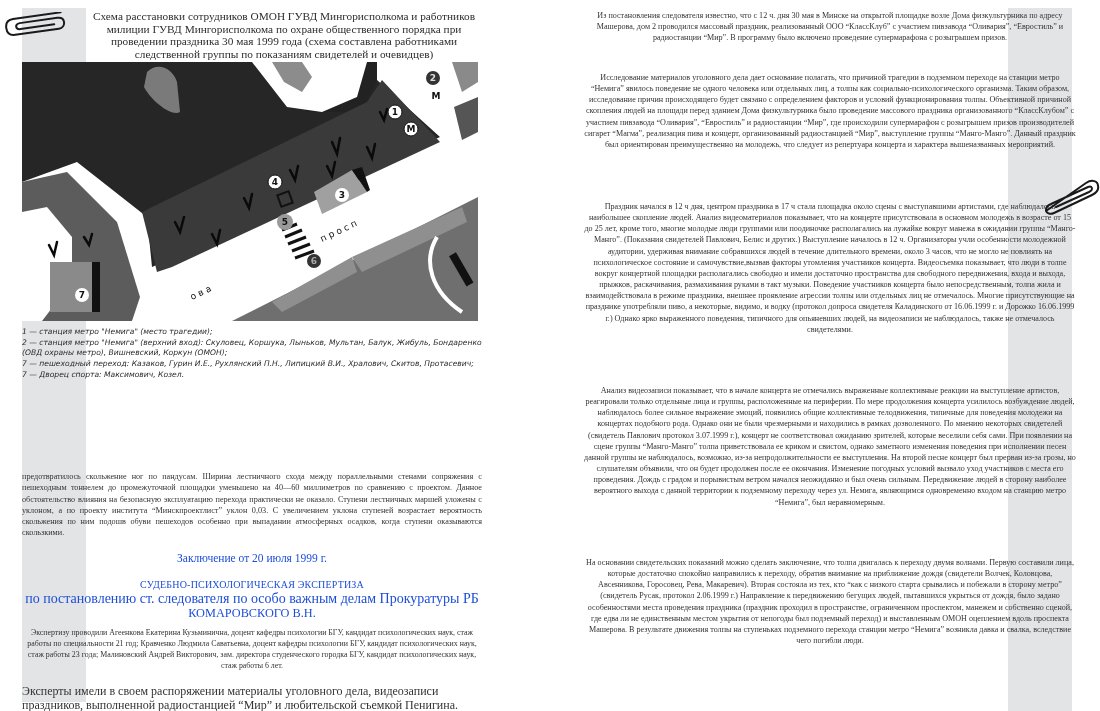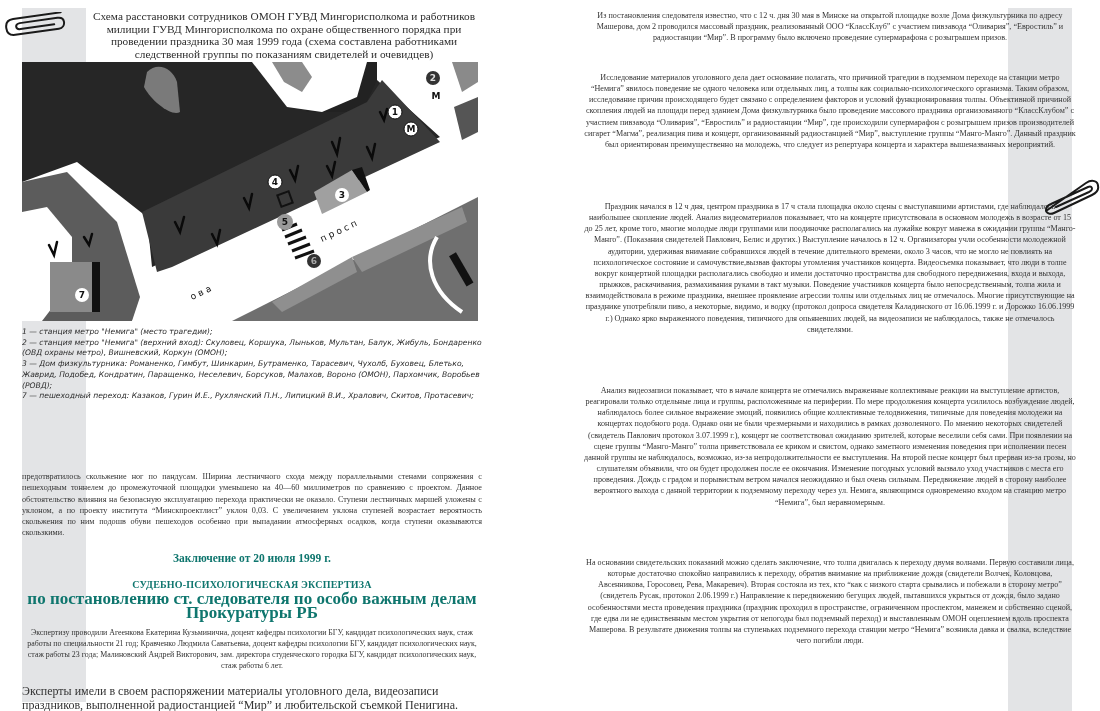--- a/index.html
+++ b/index.html
@@ -37,25 +37,25 @@
     font-size: 7.6px; line-height: 10.7px; color: #2a2a2a;
   }
   .legend div { white-space: normal; }
 
   .body-left-1 {
     position: absolute; left: 22px; top: 471px; width: 460px;
     font-size: 8.2px; line-height: 11.3px; text-align: justify; color: #333;
   }
 
   .conclusion {
-    position: absolute; left: 22px; top: 552px; width: 460px; text-align: center; color: #0f766e; font-weight: bold;
+    position: absolute; left: 22px; top: 552px; width: 460px; text-align: center; color: #1d4ed8;
   }
   .conclusion .c-date { font-size: 11.5px; line-height: 13px; }
   .conclusion .c-title { font-size: 10px; line-height: 14px; letter-spacing: 0.2px; margin-top: 13px; }
-  .conclusion .c-sub { font-size: 17px; line-height: 14px; }
+  .conclusion .c-sub { font-size: 14px; line-height: 14px; }
   .conclusion .c-name { font-size: 12.3px; line-height: 14px; }
 
   .experts {
     position: absolute; left: 22px; top: 627px; width: 460px;
     font-size: 7.9px; line-height: 11px; text-align: center; color: #333;
   }
   .experts-2 {
     position: absolute; left: 22px; top: 684px; width: 460px;
     font-size: 12px; line-height: 14px; text-align: left; color: #333;
   }
@@ -163,30 +163,31 @@
       <g font-family="DejaVu Sans, sans-serif" font-size="9" fill="#111">
         <text x="300" y="180" transform="rotate(-25 300 180)">п р о с п</text>
         <text x="170" y="238" transform="rotate(-25 170 238)">о   в   а</text>
       </g>
     </svg>
   </div>
 
   <div class="legend text">
     <div>1 — станция метро "Немига" (место трагедии);</div>
     <div>2 — станция метро "Немига" (верхний вход): Скуловец, Коршука, Лыньков, Мультан, Балук, Жибуль, Бондаренко (ОВД охраны метро), Вишневский, Коркун (ОМОН);</div>
-    <div>3 — Дом физкультурника: Романенко, Гимбут, Шинкарин, Бутраменко, Тарасевич, Чухолб, Буховец, Блетько, Жаврид, Подобед, Кондратин, Паращенко, Неселевич, Борсуков, Малахов, Вороно (ОМОН), Пархомчик, Воробьев (РОВД);</div>
     <div>7 — пешеходный переход: Казаков, Гурин И.Е., Рухлянский П.Н., Липицкий В.И., Хралович, Скитов, Протасевич;</div>
+    <div>7 — Дворец спорта: Максимович, Козел.</div>
   </div>
 
   <div class="body-left-1 text">предотвратилось скольжение ног по пандусам. Ширина лестничного схода между пораллельными стенами сопряжения с пешеходным тоннелем до промежуточной площадки уменьшено на 40—60 миллиметров по сравнению с проектом. Данное обстоятельство влияния на безопасную эксплуатацию перехода практически не оказало. Ступени лестничных маршей уложены с уклоном, а по проекту института “Минскпроектлист” уклон 0,03. С увеличением уклона ступеней возрастает вероятность скольжения по ним подошв обуви пешеходов особенно при выпадании атмосферных осадков, когда ступени оказываются скользкими.</div>
 
   <div class="conclusion text">
     <div class="c-date">Заключение от  20 июля 1999 г.</div>
     <div class="c-title">СУДЕБНО-ПСИХОЛОГИЧЕСКАЯ ЭКСПЕРТИЗА</div>
     <div class="c-sub">по постановлению ст. следователя по особо важным делам Прокуратуры РБ</div>
+    <div class="c-name">КОМАРОВСКОГО В.Н.</div>
   </div>
 
   <div class="experts text">Экспертизу проводили Агеенкова Екатерина Кузьминична, доцент кафедры психологии БГУ, кандидат психологических наук, стаж работы по специальности 21 год; Кравченко Людмила Саватьевна, доцент кафедры психологии БГУ, кандидат психологических наук, стаж работы 23 года; Малиновский Андрей Викторович, зам. директора студенческого городка БГУ, кандидат психологических наук, стаж работы 6 лет.</div>
   <div class="experts-2 text">Эксперты имели в своем распоряжении материалы уголовного дела, видеозаписи праздников, выполненной радиостанцией “Мир” и любительской съемкой Пенигина.</div>
 </div>
 
 <div class="page page-right">
   <div class="gray-band band-right"></div>
 
   <svg class="paperclip clip-right" viewBox="0 0 58 38">

